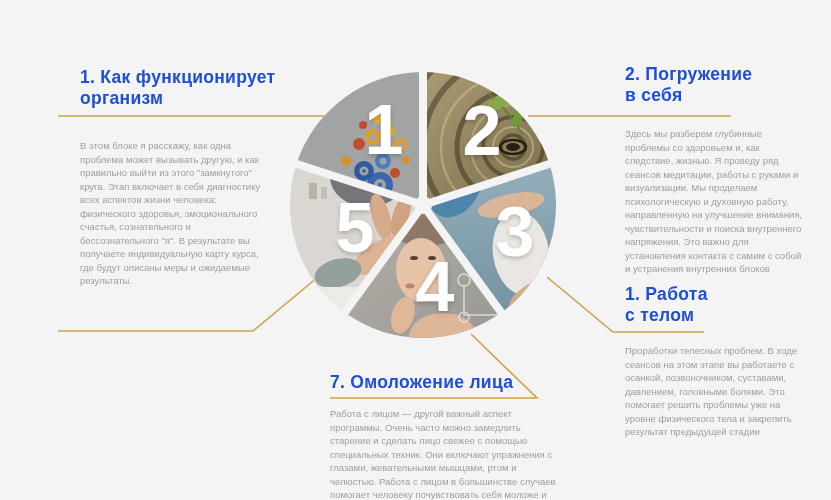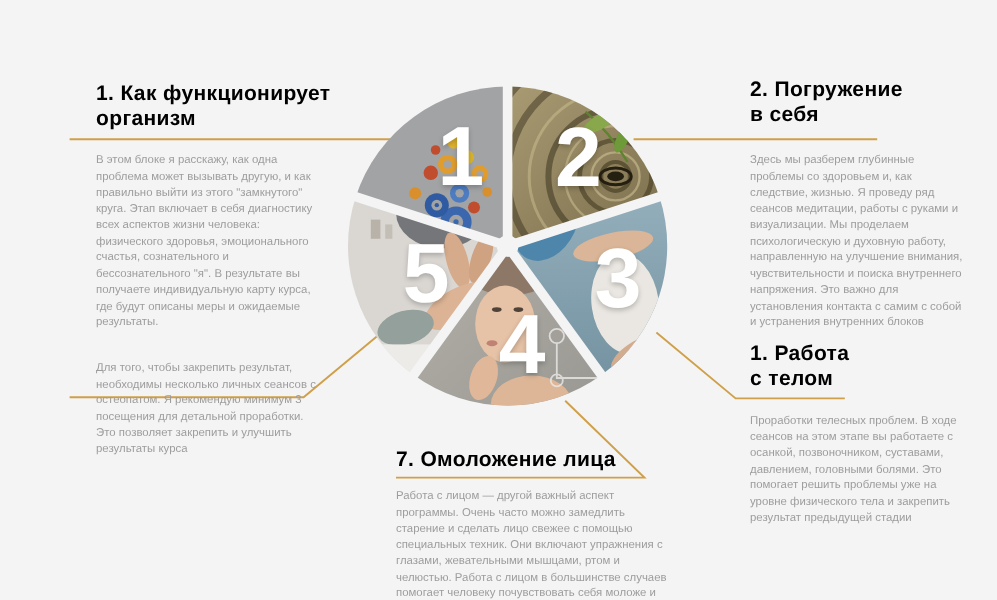--- a/index.html
+++ b/index.html
@@ -6,24 +6,24 @@
   body{background:#f4f4f5;font-family:"Liberation Sans","DejaVu Sans",sans-serif;}
   .stage{position:relative;width:831px;height:500px;background:#f4f4f5;overflow:hidden;}
   .page-title{position:absolute;left:0;right:0;top:0;text-align:center;
     font-size:22.5px;font-weight:bold;color:#111;letter-spacing:.2px;}
   .connectors{position:absolute;left:0;top:0;z-index:0;}
   .pie{position:absolute;left:283px;top:65px;z-index:1;}
   .pie text.num{font-family:"Liberation Sans","DejaVu Sans",sans-serif;font-weight:bold;
     font-size:70px;fill:#ffffff;text-anchor:middle;dominant-baseline:central;
     filter:drop-shadow(0 2px 2px rgba(0,0,0,.22));}
   .block{position:absolute;z-index:2;}
-  .block h3{margin:0;font-size:17.5px;line-height:21px;font-weight:bold;color:#000000;letter-spacing:.3px;}
+  .block h3{margin:0;font-size:17.5px;line-height:21px;font-weight:bold;color:#1d4ed8;letter-spacing:.3px;}
   .block h3 .hl{display:block;white-space:nowrap;}
   .block p{margin:0;font-size:9.5px;line-height:13.5px;color:#9d9d9d;}
-  .b1{left:80px;top:67px;width:182px;}  .b1 p{margin-top:18px;}
+  .b1{left:80px;top:67px;width:182px;}  .b1 p{margin-top:30px;}
   .b2{left:625px;top:64px;width:178px;} .b2 p{margin-top:21px;}
   .b3{left:625px;top:284px;width:178px;}.b3 p{margin-top:18px;}
   .b4{left:330px;top:372px;width:228px;}.b4 p{margin-top:14px;}
   .b5{left:80px;top:284px;width:188px;} .b5 p{margin-top:16px;}
 </style>
 </head>
 <body>
 
 <div class="stage">
 
@@ -213,16 +213,15 @@
 
   <div class="block b4">
     <h3>
       <span class="hl">7. Омоложение лица</span>
       <span class="hl"></span>
     </h3>
     <p>Работа с лицом — другой важный аспект программы. Очень часто можно замедлить старение и сделать лицо свежее с помощью специальных техник. Они включают упражнения с глазами, жевательными мышцами, ртом и челюстью. Работа с лицом в большинстве случаев помогает человеку почувствовать себя моложе и счастливее.</p>
   </div>
 
   <div class="block b5">
-    <p>Для того, чтобы закрепить результат, необходимы несколько личных сеансов с остеопатом. Я рекомендую минимум 3 посещения для детальной проработки. Это позволяет закрепить и улучшить результаты курса</p>
   </div>
 
 </div>
 
 </body></html>

